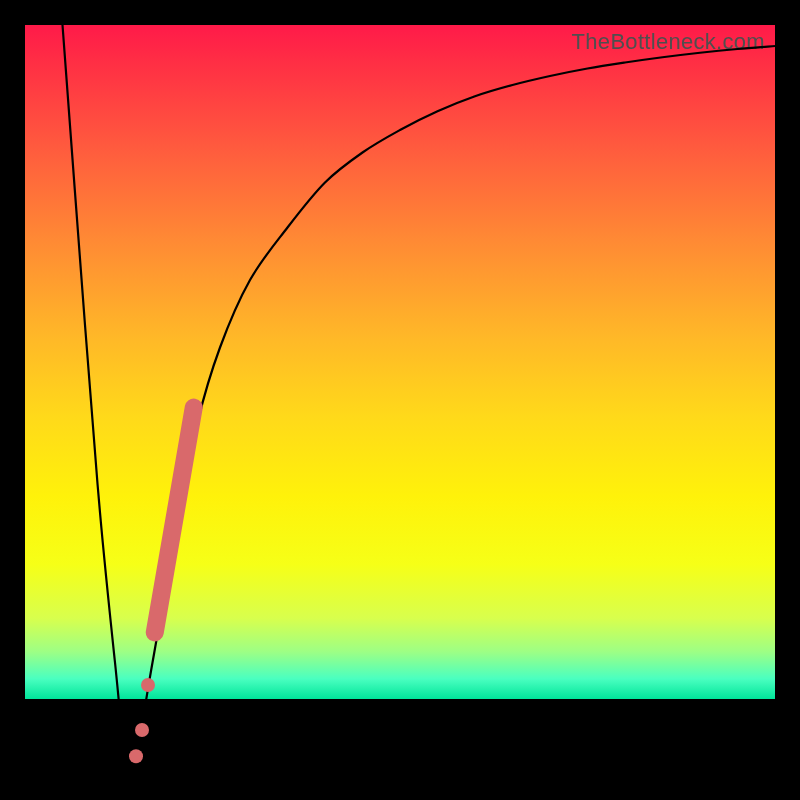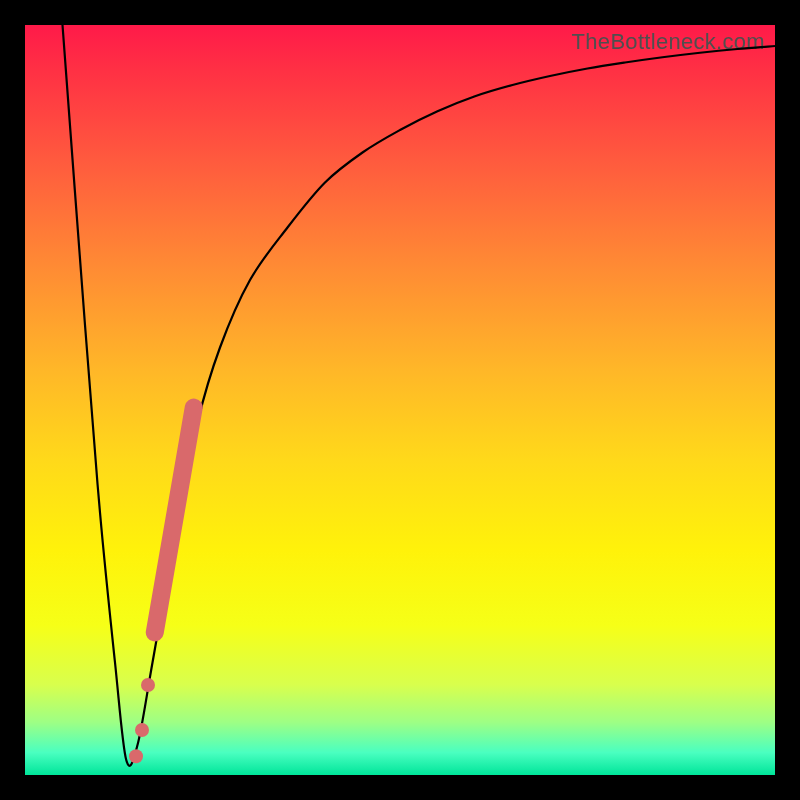--- a/index.html
+++ b/index.html
@@ -15,21 +15,21 @@
     position: relative;
     width: 800px;
     height: 800px;
     background: #000;
   }
   .plot-area {
     position: absolute;
     left: 25px;
     top: 25px;
     width: 750px;
-    height: 750px;
+    height: 674px;
     background: linear-gradient(to bottom,
       #ff1a49 0%,
       #ff3044 6%,
       #ff5a3e 18%,
       #ff8a34 32%,
       #ffb728 46%,
       #ffd91a 58%,
       #fff20a 70%,
       #f6ff17 80%,
       #d8ff4d 88%,

